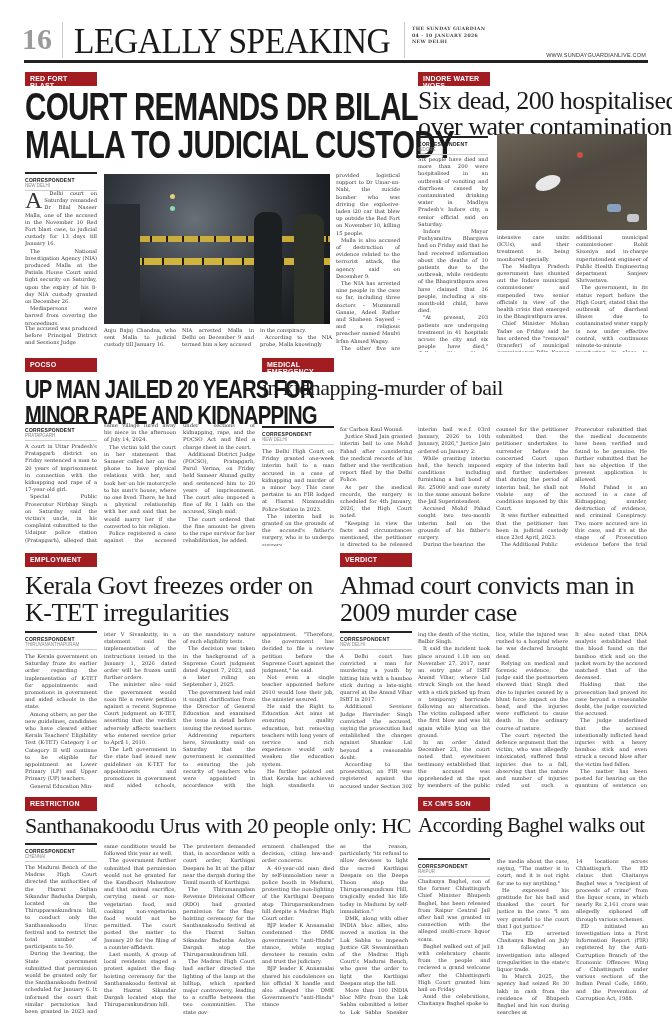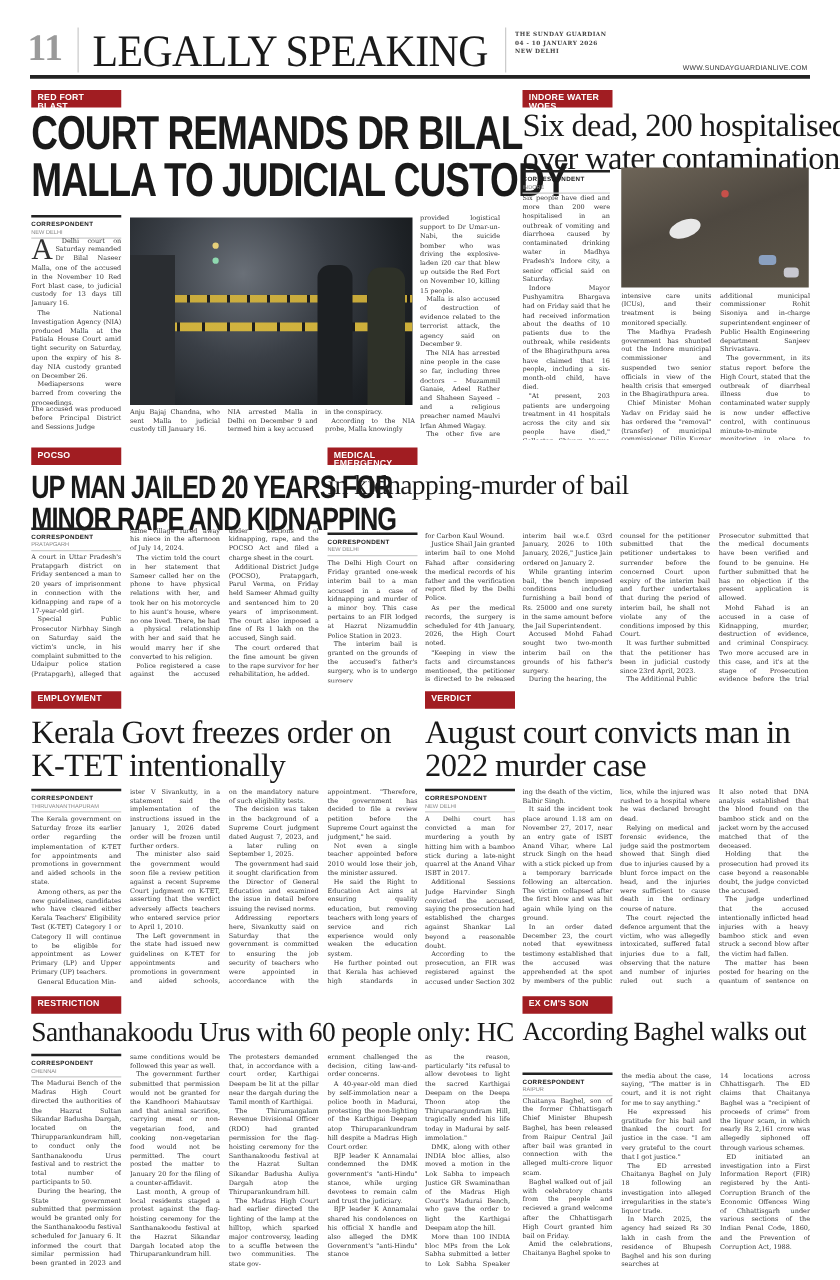--- a/index.html
+++ b/index.html
@@ -15,21 +15,21 @@
 .col{position:absolute;font-size:5.2px;line-height:7.2px;text-align:justify;color:#333;hyphens:auto;overflow:hidden}
 .col p{text-indent:5px}
 .col p:first-child{text-indent:0}
 .drop{float:left;font-size:24px;line-height:20px;margin-right:2px;font-family:"Liberation Serif",serif}
 .photo{position:absolute;overflow:hidden}
 .rule{position:absolute;background:#222}
 </style>
 </head>
 <body>
 
-<div class="abs" style="left:22px;top:22px;font-family:'Liberation Serif',serif;font-weight:bold;font-size:30px;color:#9a9a9a;">11</div>
+<div class="abs" style="left:22px;top:22px;font-family:'Liberation Serif',serif;font-weight:bold;font-size:30px;color:#9a9a9a;">16</div>
 <div class="abs" style="left:62px;top:22px;width:1px;height:36px;background:#ccc"></div>
 <div class="abs" style="left:74px;top:20px;font-family:'Liberation Serif',serif;font-size:36px;color:#1a1a1a;letter-spacing:-.5px;transform:scaleX(.93);transform-origin:left top;white-space:nowrap">LEGALLY SPEAKING</div>
 <div class="abs" style="left:404px;top:22px;width:1px;height:36px;background:#ccc"></div>
 <div class="abs" style="left:412px;top:26px;font-family:'DejaVu Serif',serif;font-size:4.6px;line-height:6.5px;color:#444;font-weight:bold;letter-spacing:.4px">
   <div>THE SUNDAY GUARDIAN</div>
   <div>04 - 10 JANUARY 2026</div>
   <div>NEW DELHI</div>
 </div>
 <div class="abs" style="right:26px;top:52px;font-family:'Liberation Sans',sans-serif;font-size:5.5px;color:#333;letter-spacing:.2px">WWW.SUNDAYGUARDIANLIVE.COM</div>
 <div class="rule" style="left:24px;top:60px;width:624px;height:3px"></div>
@@ -162,21 +162,21 @@
     <p>The Additional Public</p>
 </div>
 <div class="col" style="left:575px;top:426px;width:72px;height:120px">
   <p>Prosecutor submitted that the medical documents have been verified and found to be genuine. He further submitted that he has no objection if the present application is allowed.</p>
     <p>Mohd Fahad is an accused in a case of Kidnapping, murder, destruction of evidence, and criminal Conspiracy. Two more accused are in this case, and it's at the stage of Prosecution evidence before the trial court.</p>
 </div>
 
 <div class="kicker" style="left:25px;top:553px">EMPLOYMENT</div>
 <div class="abs hl-serif" style="left:25px;top:572px;font-size:26px;line-height:27px">
   <div>Kerala Govt freezes order on</div>
-  <div>K-TET intentionally</div>
+  <div>K-TET irregularities</div>
 </div>
 <div class="byline" style="left:25px;top:631px;width:72px">
   <div class="who">CORRESPONDENT</div>
   <div class="where">THIRUVANANTHAPURAM</div>
 </div>
 <div class="col" style="left:25px;top:653px;width:72px;height:136px">
   <p>The Kerala government on Saturday froze its earlier order regarding the implementation of K-TET for appointments and promotions in government and aided schools in the state.</p>
     <p>Among others, as per the new guidelines, candidates who have cleared either Kerala Teachers' Eligibility Test (K-TET) Category I or Category II will continue to be eligible for appointment as Lower Primary (LP) and Upper Primary (UP) teachers.</p>
     <p>General Education Min-</p>
 </div>
@@ -193,22 +193,22 @@
 </div>
 <div class="col" style="left:262px;top:631px;width:72px;height:158px">
   <p>appointment. "Therefore, the government has decided to file a review petition before the Supreme Court against the judgment," he said.</p>
     <p>Not even a single teacher appointed before 2010 would lose their job, the minister assured.</p>
     <p>He said the Right to Education Act aims at ensuring quality education, but removing teachers with long years of service and rich experience would only weaken the education system.</p>
     <p>He further pointed out that Kerala has achieved high standards in education and literacy even before the introduction of K-TET.</p>
 </div>
 
 <div class="kicker" style="left:340px;top:553px">VERDICT</div>
 <div class="abs hl-serif" style="left:340px;top:572px;font-size:26px;line-height:27px">
-  <div>August court convicts man in</div>
-  <div>2022 murder case</div>
+  <div>Ahmad court convicts man in</div>
+  <div>2009 murder case</div>
 </div>
 <div class="byline" style="left:340px;top:631px;width:72px">
   <div class="who">CORRESPONDENT</div>
   <div class="where">NEW DELHI</div>
 </div>
 <div class="col" style="left:340px;top:653px;width:72px;height:136px">
   <p>A Delhi court has convicted a man for murdering a youth by hitting him with a bamboo stick during a late-night quarrel at the Anand Vihar ISBT in 2017.</p>
     <p>Additional Sessions Judge Harvinder Singh convicted the accused, saying the prosecution had established the charges against Shankar Lal beyond a reasonable doubt.</p>
     <p>According to the prosecution, an FIR was registered against the accused under Section 302 (murder) of the Indian Penal Code for caus-</p>
 </div>
@@ -223,21 +223,21 @@
     <p>The court rejected the defence argument that the victim, who was allegedly intoxicated, suffered fatal injuries due to a fall, observing that the nature and number of injuries ruled out such a possibility.</p>
 </div>
 <div class="col" style="left:575px;top:631px;width:72px;height:158px">
   <p>It also noted that DNA analysis established that the blood found on the bamboo stick and on the jacket worn by the accused matched that of the deceased.</p>
     <p>Holding that the prosecution had proved its case beyond a reasonable doubt, the judge convicted the accused.</p>
     <p>The judge underlined that the accused intentionally inflicted head injuries with a heavy bamboo stick and even struck a second blow after the victim had fallen.</p>
     <p>The matter has been posted for hearing on the quantum of sentence on January 7.</p>
 </div>
 
 <div class="kicker" style="left:25px;top:797px">RESTRICTION</div>
-<div class="abs hl-serif" style="left:25px;top:814px;font-size:22px;line-height:24px">Santhanakoodu Urus with 60 people only: HC</div>
+<div class="abs hl-serif" style="left:25px;top:814px;font-size:22px;line-height:24px">Santhanakoodu Urus with 20 people only: HC</div>
 <div class="byline" style="left:25px;top:843px;width:72px">
   <div class="who">CORRESPONDENT</div>
   <div class="where">CHENNAI</div>
 </div>
 <div class="col" style="left:25px;top:864px;width:72px;height:150px">
   <p>The Madurai Bench of the Madras High Court directed the authorities of the Hazrat Sultan Sikandar Badusha Dargah, located on the Thirupparankundram hill, to conduct only the Santhanakoodu Urus festival and to restrict the total number of participants to 50.</p>
     <p>During the hearing, the State government submitted that permission would be granted only for the Santhanakoodu festival scheduled for January 6. It informed the court that similar permission had been granted in 2023 and that the</p>
 </div>
 <div class="col" style="left:104px;top:843px;width:72px;height:171px">
   <p>same conditions would be followed this year as well.</p>

